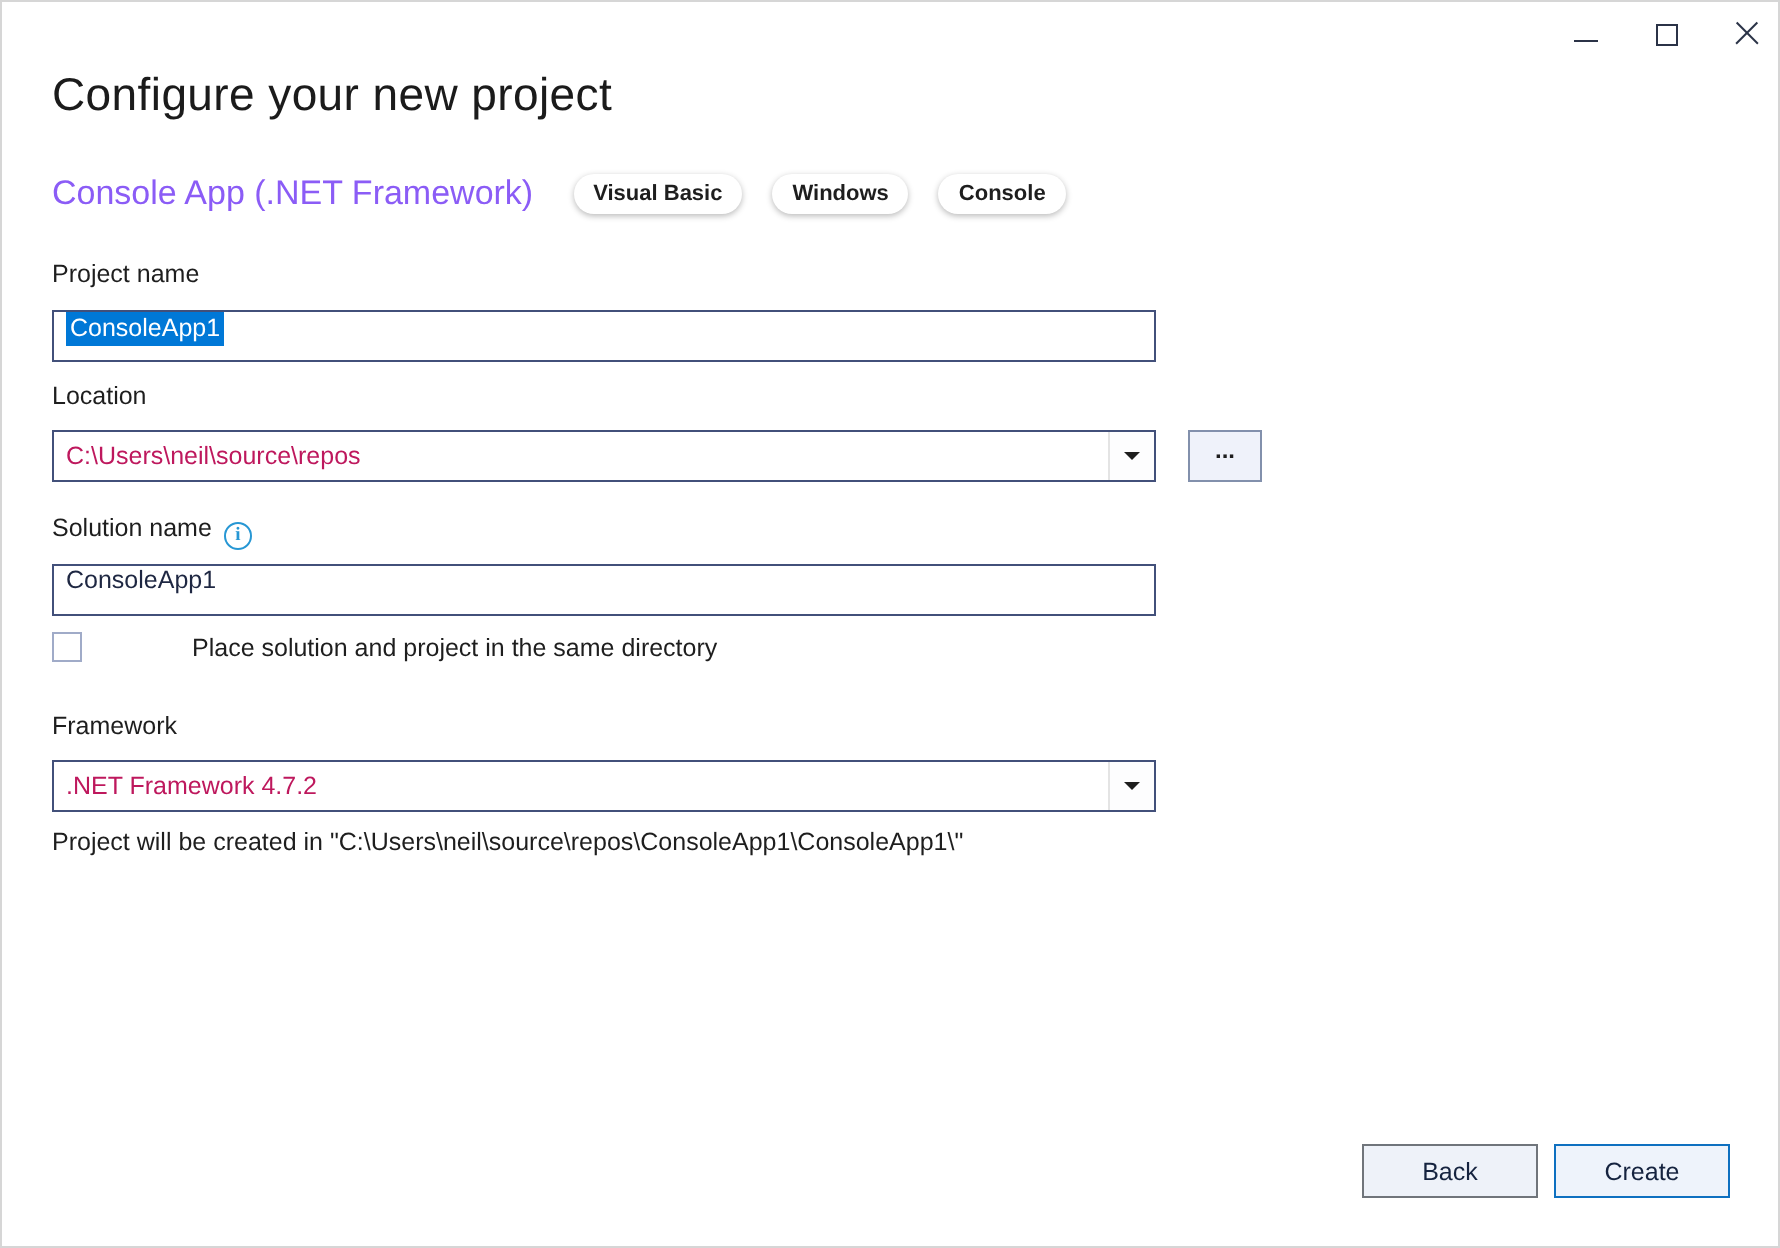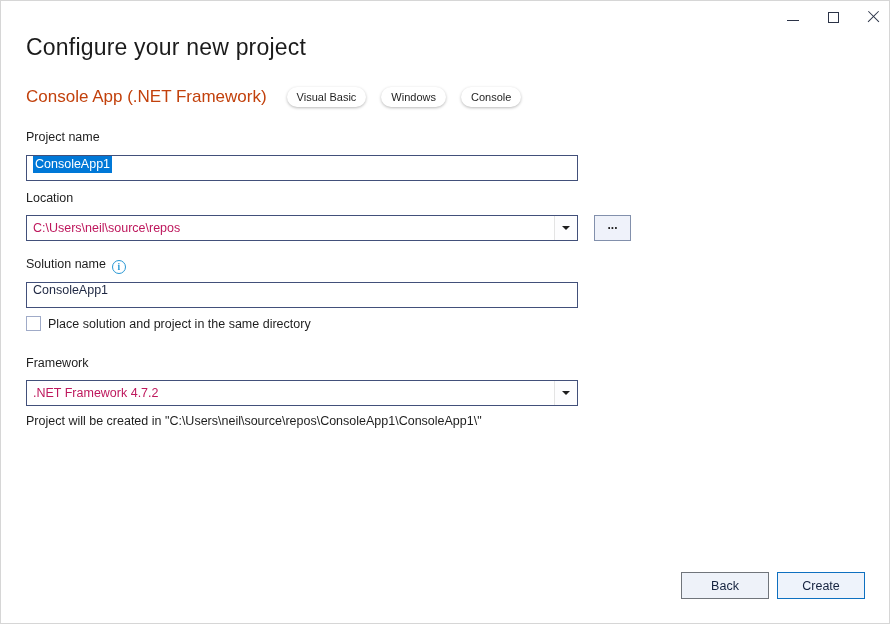--- a/index.html
+++ b/index.html
@@ -40,24 +40,24 @@
   .page-title {
     position: absolute; left: 25px; top: 33px;
     font-size: 23px; font-weight: 400; color: #1b1b1b;
     letter-spacing: 0.2px;
   }
   
   .template-row {
     position: absolute; left: 25px; top: 86px;
     display: flex; align-items: center;
   }
-  .template-name { font-size: 17px; color: #c2410c; margin-right: 20px; }
+  .template-name { font-size: 17px; color: #8b5cf6; margin-right: 20px; }
   .tag-chip {
     background: #ffffff; color: #1e1e1e;
-    font-size: 11px; font-weight: 400;
+    font-size: 11px; font-weight: 700;
     padding: 4px 10px; border-radius: 10px;
     box-shadow: 0 1px 3px rgba(0,0,0,0.28);
     margin-right: 15px; white-space: nowrap;
   }
   
   .field-label {
     position: absolute; left: 25px;
     font-size: 12.5px; color: #1e1e1e;
   }
   .textbox {
@@ -102,21 +102,21 @@
   .info-icon {
     display: inline-flex; align-items: center; justify-content: center;
     width: 14px; height: 14px; border-radius: 50%;
     border: 1.5px solid #2797d4; color: #2797d4;
     font-size: 9.5px; font-weight: 700;
     font-family: "Liberation Serif", serif;
     vertical-align: -2px; margin-left: 6px;
   }
   .checkbox-row {
     position: absolute; left: 25px; top: 315px;
-    display: flex; align-items: center;
+    display: flex; align-items: center; gap: 48px;
   }
   .checkbox {
     width: 15px; height: 15px;
     border: 1px solid #a0abc8; background: #ffffff;
     margin-right: 7px;
   }
   .checkbox-label { font-size: 12.5px; color: #1e1e1e; }
   .note-text {
     position: absolute; left: 25px; top: 413px;
     font-size: 12.5px; color: #1e1e1e;

